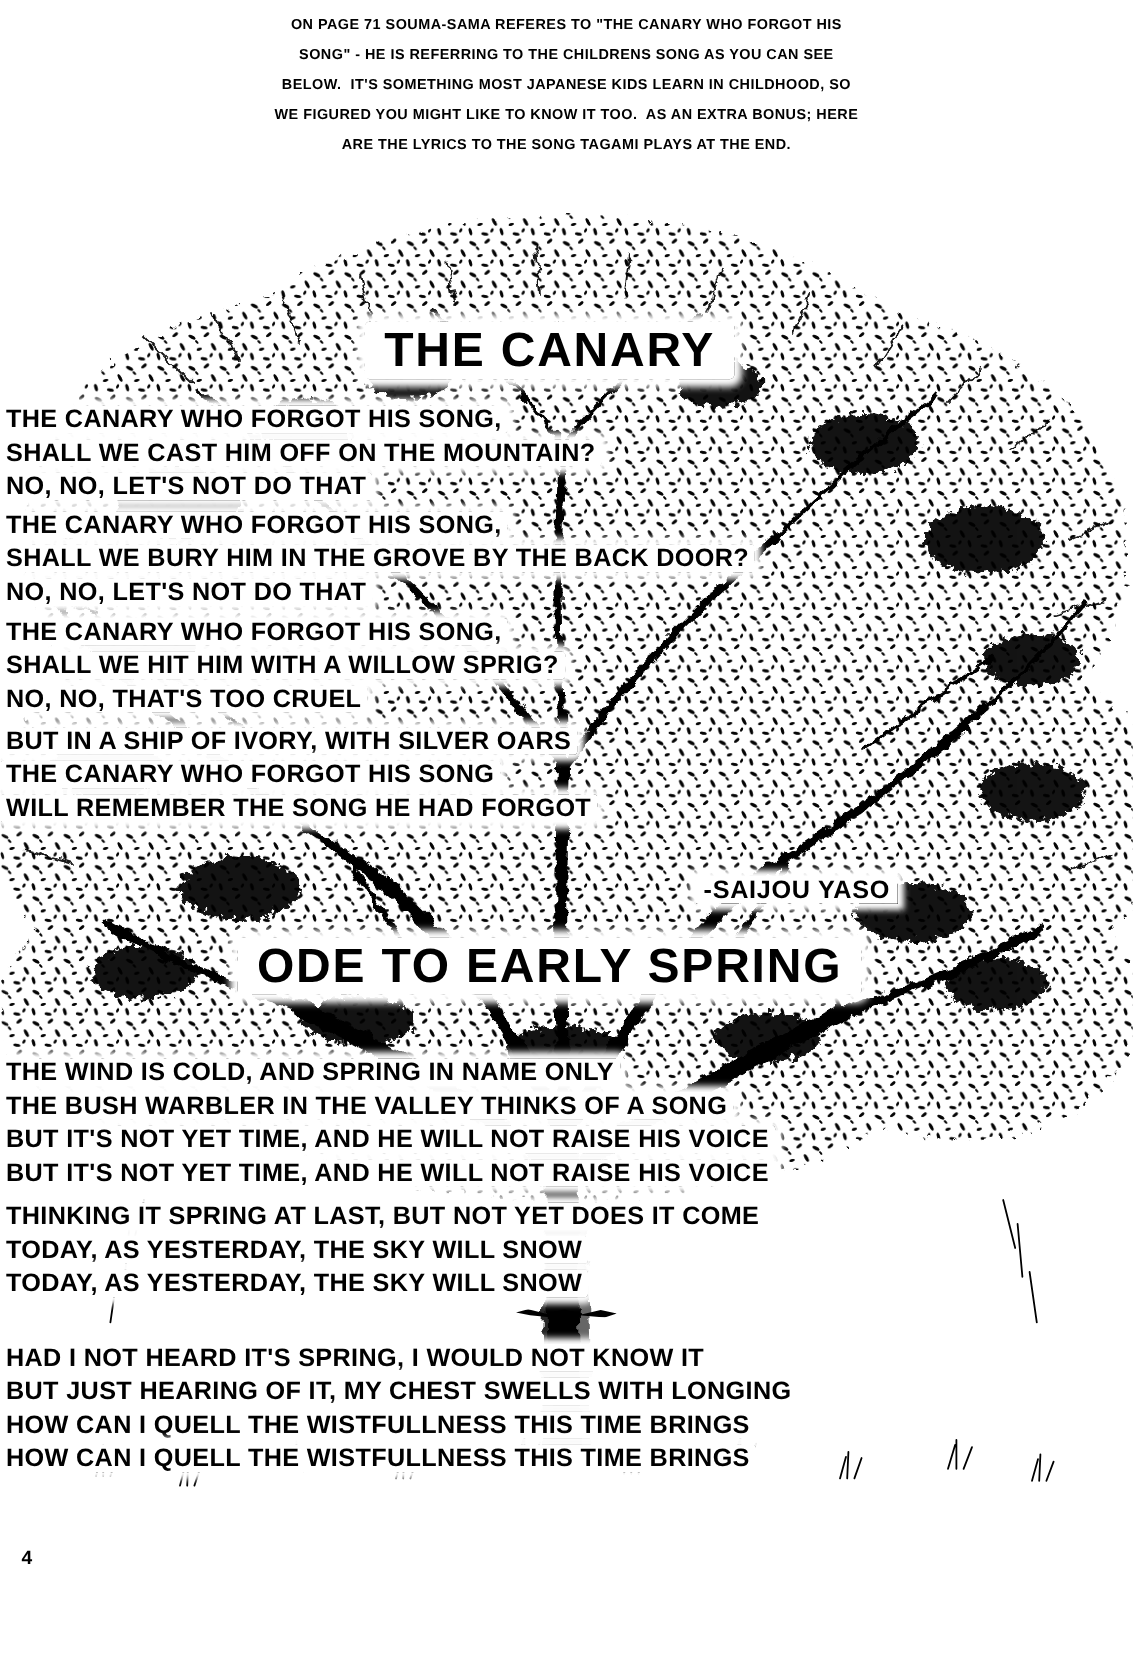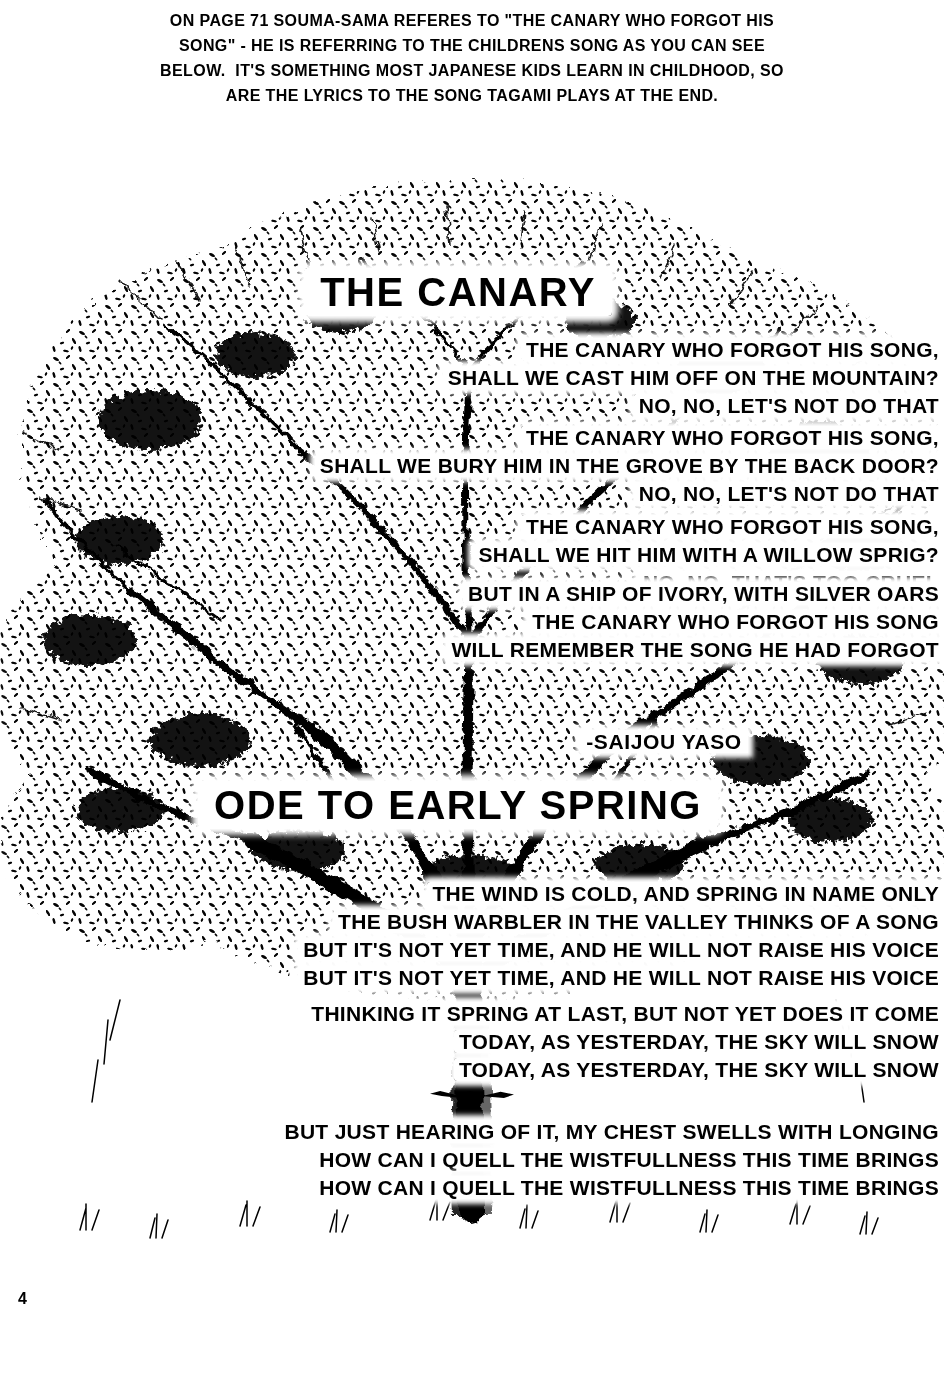--- a/index.html
+++ b/index.html
@@ -31,21 +31,21 @@
   .layer {
     position: absolute;
     z-index: 2;
   }
 
   .note-block {
     left: 60px;
     top: 8px;
     width: 824px;
     text-align: center;
-    font-size: 16px;
+    font-size: 12px;
     line-height: 25px;
     letter-spacing: 0.4px;
     font-weight: bold;
     text-transform: uppercase;
   }
   .note-block .line {
     display: block;
     white-space: pre;
   }
 
@@ -62,21 +62,21 @@
   .song-title .halo {
     background: #ffffff;
     padding: 2px 16px;
     border-radius: 4px;
     box-shadow: 0 0 6px 6px #ffffff;
   }
 
   .stanza {
     width: 944px;
     left: 0;
-    text-align: right;
+    text-align: left;
     font-size: 21px;
     line-height: 28px;
     font-weight: bold;
     letter-spacing: 0.3px;
     text-transform: uppercase;
   }
   .stanza .line {
     display: block;
     white-space: pre;
   }
@@ -265,20 +265,21 @@
     <path d="M860 1114 l5 -18 M866 1114 l1 -22 M872 1114 l6 -16"></path>
     <path d="M120 880 l-10 40 M108 900 l-4 44 M98 940 l-6 42"></path>
     <path d="M836 880 l10 40 M848 900 l4 44 M858 940 l6 42"></path>
   </g>
 </svg>
 
 <div class="layer note-block">
   <span class="line">ON PAGE 71 SOUMA-SAMA REFERES TO "THE CANARY WHO FORGOT HIS</span>
   <span class="line">SONG" - HE IS REFERRING TO THE CHILDRENS SONG AS YOU CAN SEE</span>
   <span class="line">BELOW.  IT'S SOMETHING MOST JAPANESE KIDS LEARN IN CHILDHOOD, SO</span>
+  <span class="line">WE FIGURED YOU MIGHT LIKE TO KNOW IT TOO.  AS AN EXTRA BONUS; HERE</span>
   <span class="line">ARE THE LYRICS TO THE SONG TAGAMI PLAYS AT THE END.</span>
 </div>
 
 <div class="layer song-title" style="top:270px">
   <span class="halo">THE CANARY</span>
 </div>
 
 <div class="layer stanza" style="top:336px">
   <span class="line"><span class="txt">THE CANARY WHO FORGOT HIS SONG,</span></span>
   <span class="line"><span class="txt">SHALL WE CAST HIM OFF ON THE MOUNTAIN?</span></span>
@@ -290,21 +291,21 @@
   <span class="line"><span class="txt">SHALL WE BURY HIM IN THE GROVE BY THE BACK DOOR?</span></span>
   <span class="line"><span class="txt">NO, NO, LET'S NOT DO THAT</span></span>
 </div>
 
 <div class="layer stanza" style="top:513px">
   <span class="line"><span class="txt">THE CANARY WHO FORGOT HIS SONG,</span></span>
   <span class="line"><span class="txt">SHALL WE HIT HIM WITH A WILLOW SPRIG?</span></span>
   <span class="line"><span class="txt">NO, NO, THAT'S TOO CRUEL</span></span>
 </div>
 
-<div class="layer stanza" style="top:580px">
+<div class="layer stanza" style="top:604px">
   <span class="line"><span class="txt">BUT IN A SHIP OF IVORY, WITH SILVER OARS</span></span>
   <span class="line"><span class="txt">THE CANARY WHO FORGOT HIS SONG</span></span>
   <span class="line"><span class="txt">WILL REMEMBER THE SONG HE HAD FORGOT</span></span>
 </div>
 
 <div class="layer attribution" style="top:730px">
   <span class="txt">-SAIJOU YASO</span>
 </div>
 
 <div class="layer song-title" style="top:783px">
@@ -319,18 +320,19 @@
 </div>
 
 <div class="layer stanza" style="top:1000px">
   <span class="line"><span class="txt">THINKING IT SPRING AT LAST, BUT NOT YET DOES IT COME</span></span>
   <span class="line"><span class="txt">TODAY, AS YESTERDAY, THE SKY WILL SNOW</span></span>
   <span class="line"><span class="txt">TODAY, AS YESTERDAY, THE SKY WILL SNOW</span></span>
   <span class="divider-dash"></span>
 </div>
 
 <div class="layer stanza" style="top:1118px">
+  <span class="line"><span class="txt">HAD I NOT HEARD IT'S SPRING, I WOULD NOT KNOW IT</span></span>
   <span class="line"><span class="txt">BUT JUST HEARING OF IT, MY CHEST SWELLS WITH LONGING</span></span>
   <span class="line"><span class="txt">HOW CAN I QUELL THE WISTFULLNESS THIS TIME BRINGS</span></span>
   <span class="line"><span class="txt">HOW CAN I QUELL THE WISTFULLNESS THIS TIME BRINGS</span></span>
 </div>
 
 <div class="page-number">4</div>
 
 </body></html>

